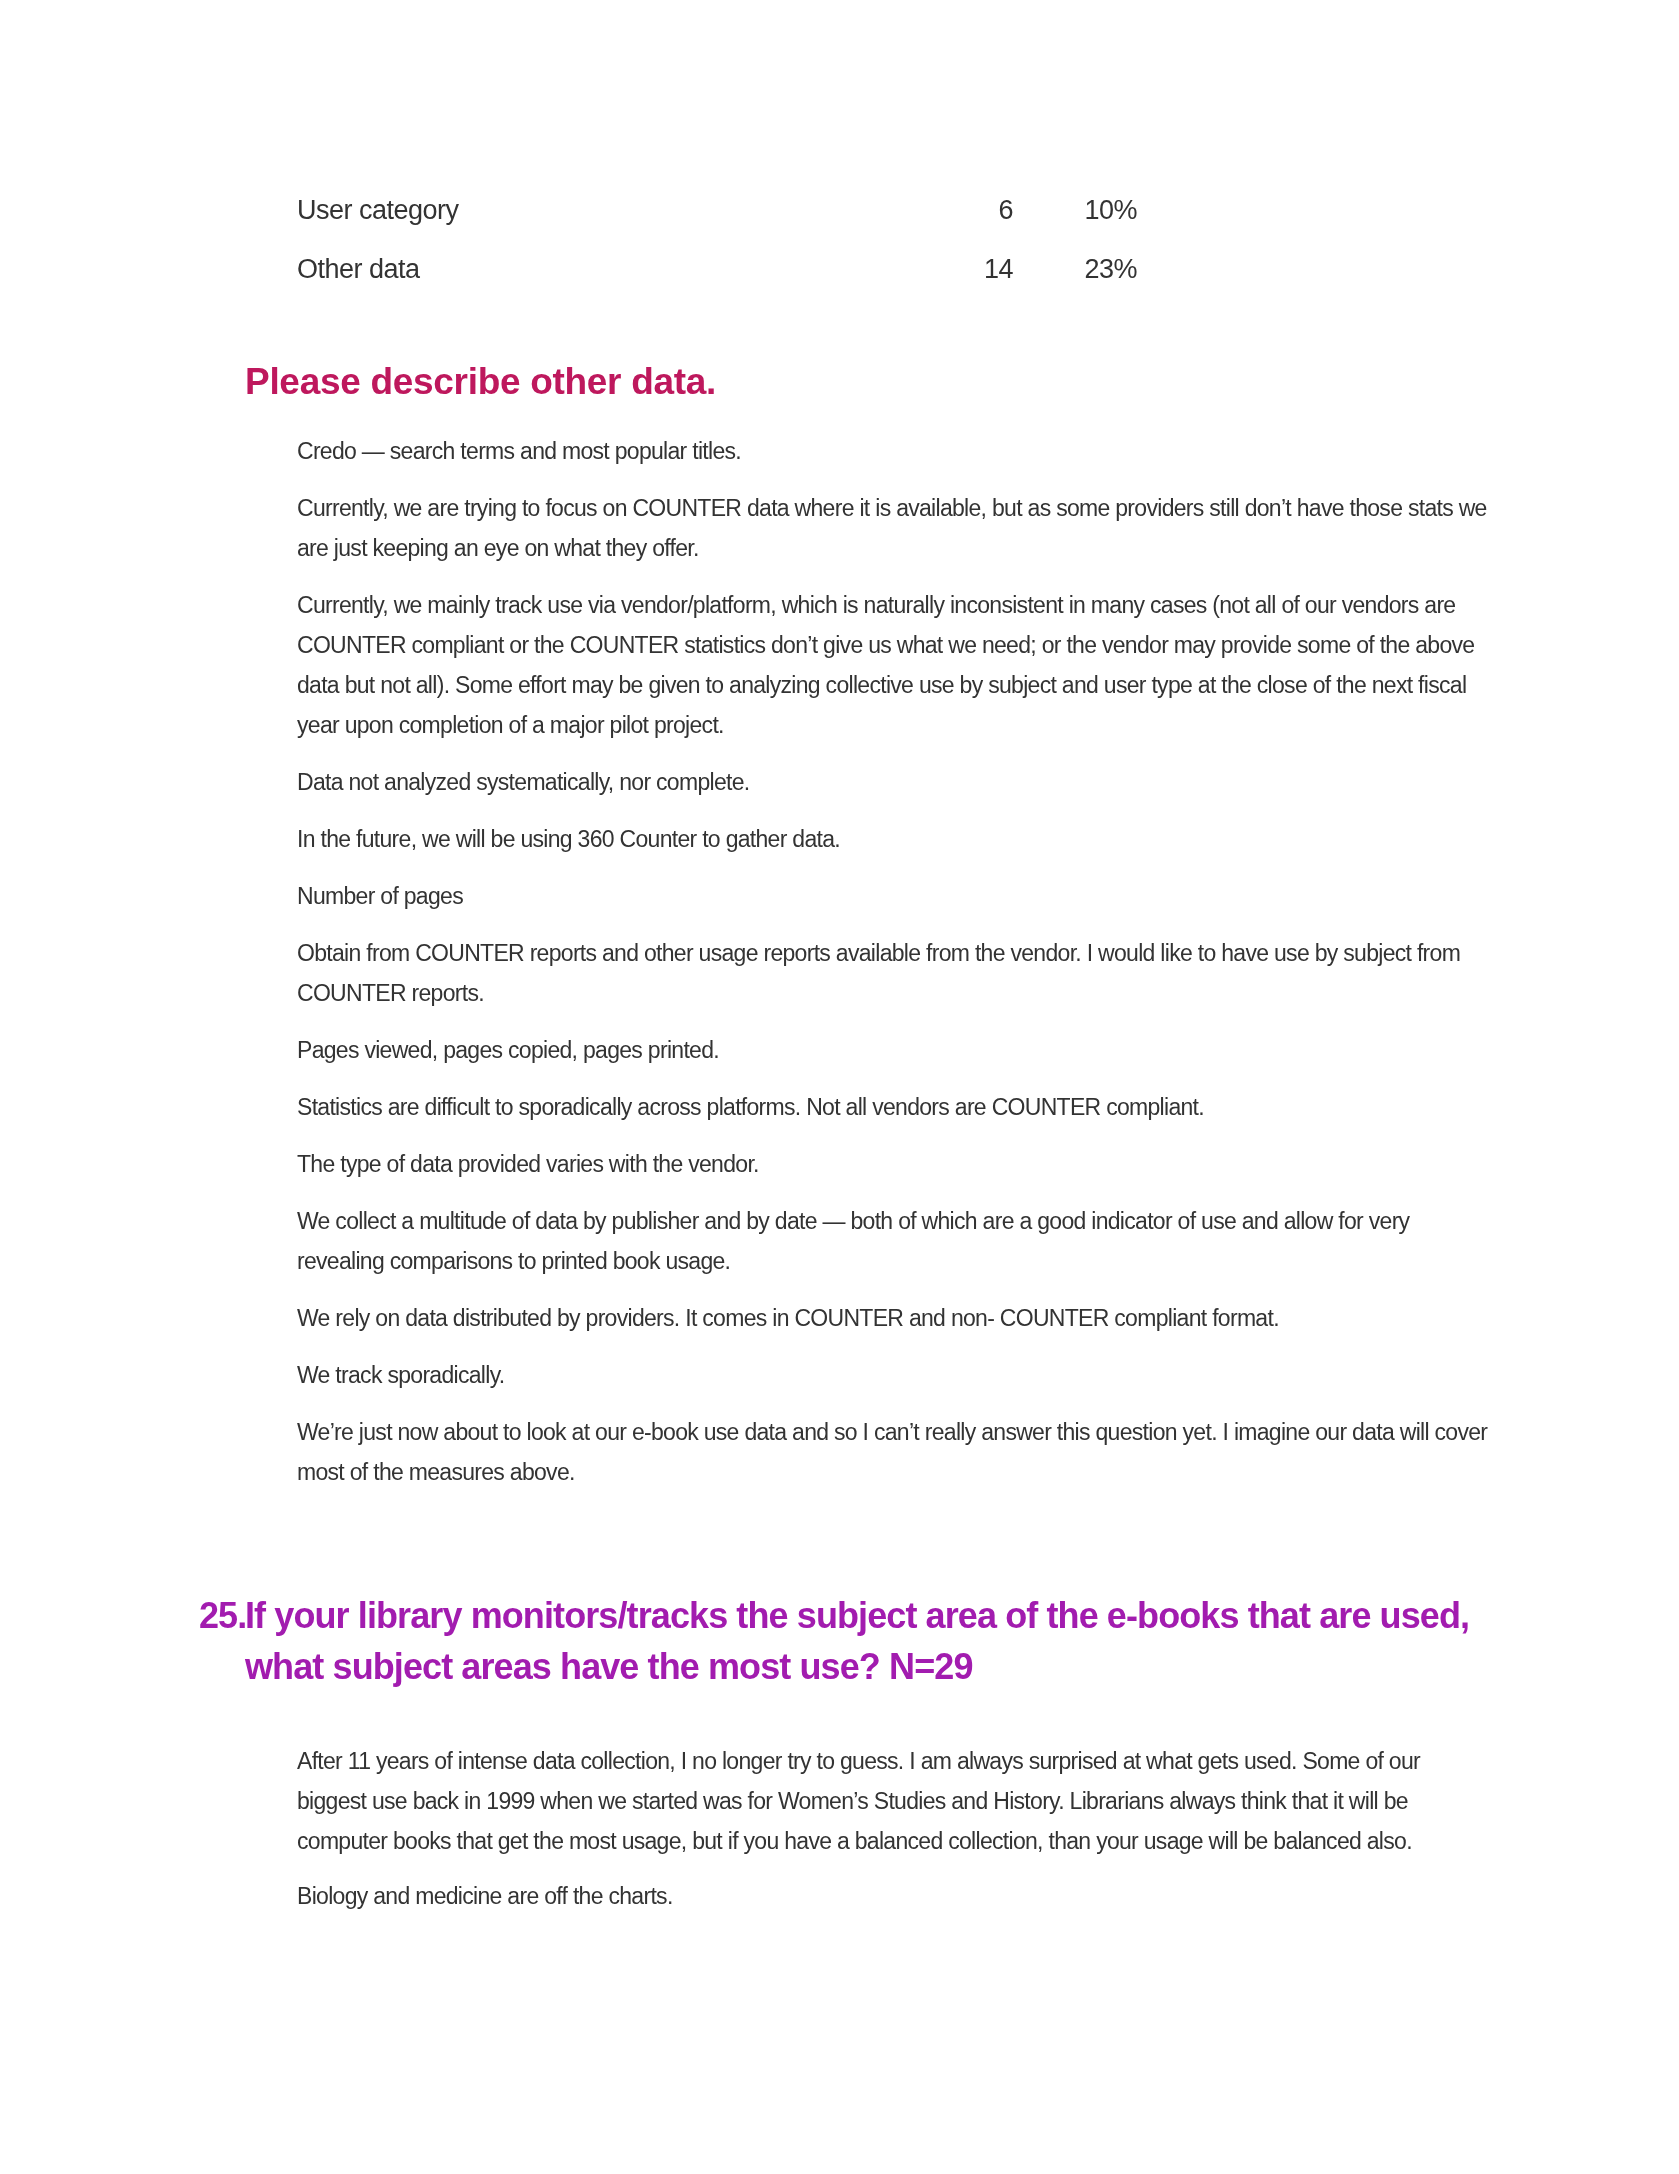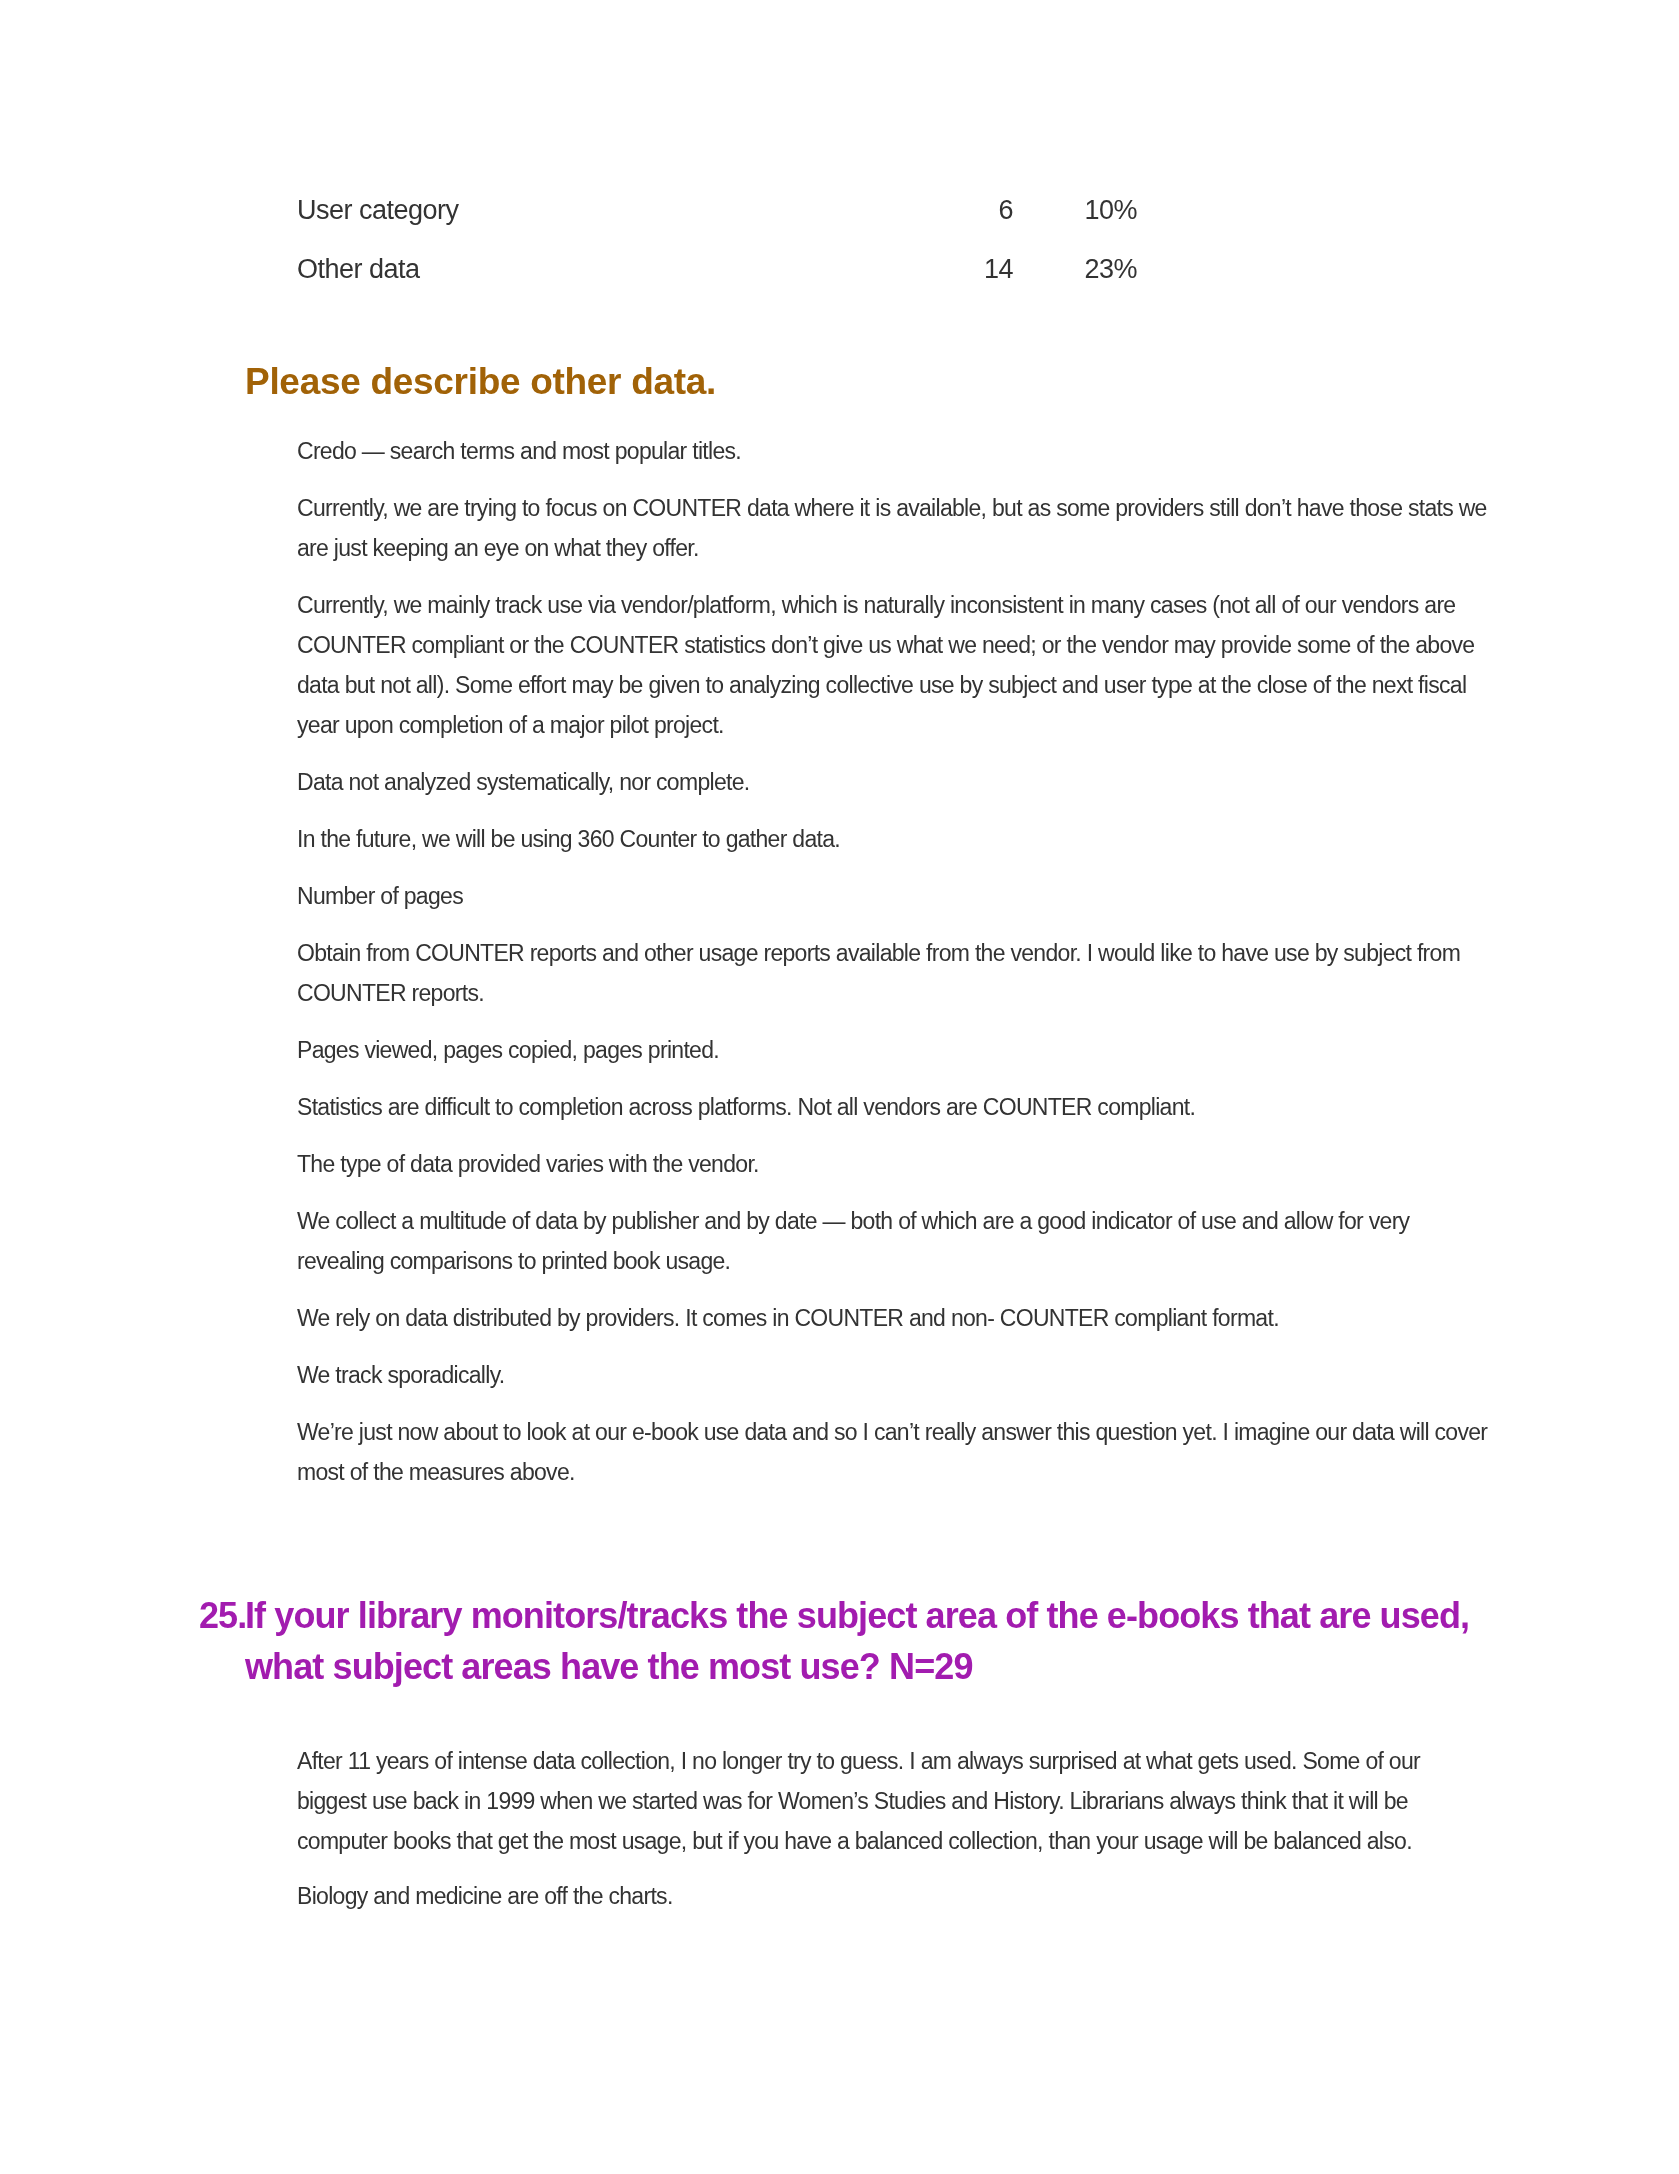--- a/index.html
+++ b/index.html
@@ -36,21 +36,21 @@
   .stat-row .row-count { width: 75px;  text-align: right; }
   .stat-row .row-pct   { width: 124px; text-align: right; }
 
   
   .section-heading {
     margin: 68px 0 24.5px 46px; 
     font-size: 37px;
     line-height: 49px;
     font-weight: bold;
     letter-spacing: -0.3px;
-    color: #a16207;
+    color: #be185d;
   }
 
   
   .responses {
     margin-left: 98px;
     max-width: 1194px;
   }
   .responses p {
     margin: 0 0 17px 0;
     font-size: 23px;
@@ -127,21 +127,21 @@
     <div class="responses">
 
     <p>Credo — search terms and most popular titles.</p>
         <p>Currently, we are trying to focus on COUNTER data where it is available, but as some providers still don’t have those stats we are just keeping an eye on what they offer.</p>
         <p>Currently, we mainly track use via vendor/platform, which is naturally inconsistent in many cases (not all of our vendors are COUNTER compliant or the COUNTER statistics don’t give us what we need; or the vendor may provide some of the above data but not all). Some effort may be given to analyzing collective use by subject and user type at the close of the next fiscal year upon completion of a major pilot project.</p>
         <p>Data not analyzed systematically, nor complete.</p>
         <p>In the future, we will be using 360 Counter to gather data.</p>
         <p>Number of pages</p>
         <p>Obtain from COUNTER reports and other usage reports available from the vendor. I would like to have use by subject from COUNTER reports.</p>
         <p>Pages viewed, pages copied, pages printed.</p>
-        <p>Statistics are difficult to completion across platforms. Not all vendors are COUNTER compliant.</p>
+        <p>Statistics are difficult to sporadically across platforms. Not all vendors are COUNTER compliant.</p>
         <p>The type of data provided varies with the vendor.</p>
         <p>We collect a multitude of data by publisher and by date — both of which are a good indicator of use and allow for very revealing comparisons to printed book usage.</p>
         <p>We rely on data distributed by providers. It comes in COUNTER and non- COUNTER compliant format.</p>
         <p>We track sporadically.</p>
         <p>We’re just now about to look at our e-book use data and so I can’t really answer this question yet. I imagine our data will cover most of the measures above.</p>
       </div>
 
     <div class="question">
       <span class="q-number">25.</span>
       <span class="q-text">If your library monitors/tracks the subject area of the e-books that are used, what subject areas have the most use? N=29</span>

